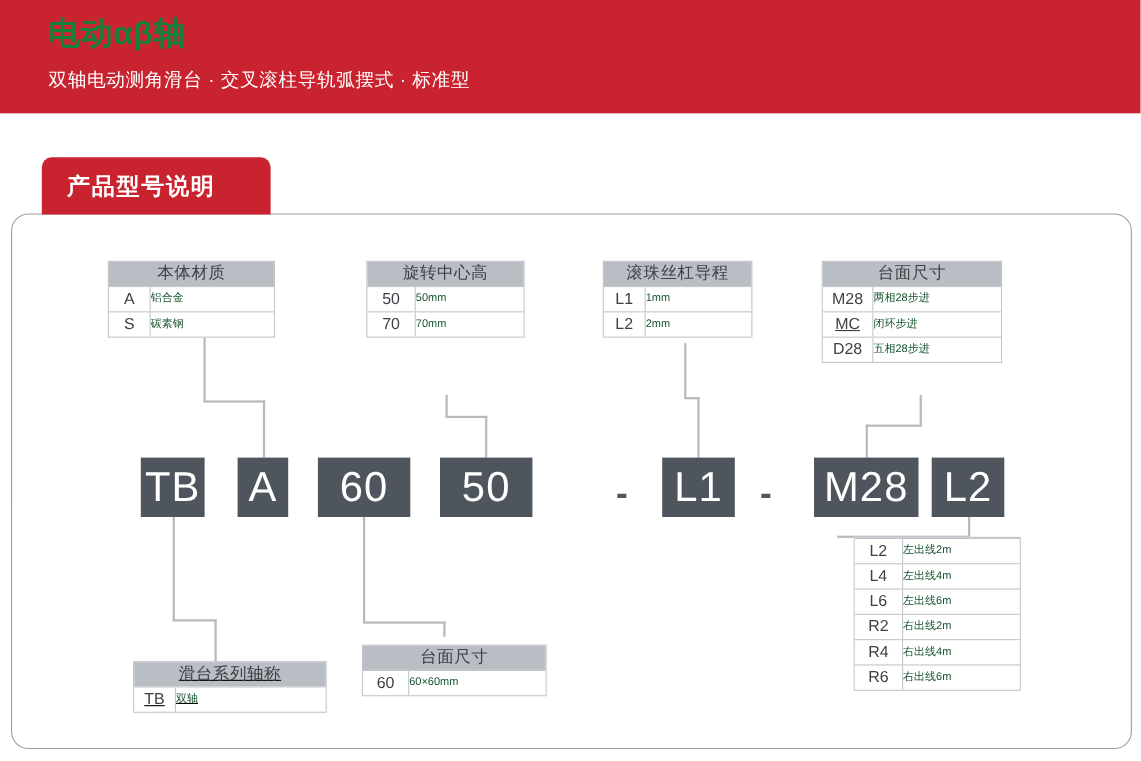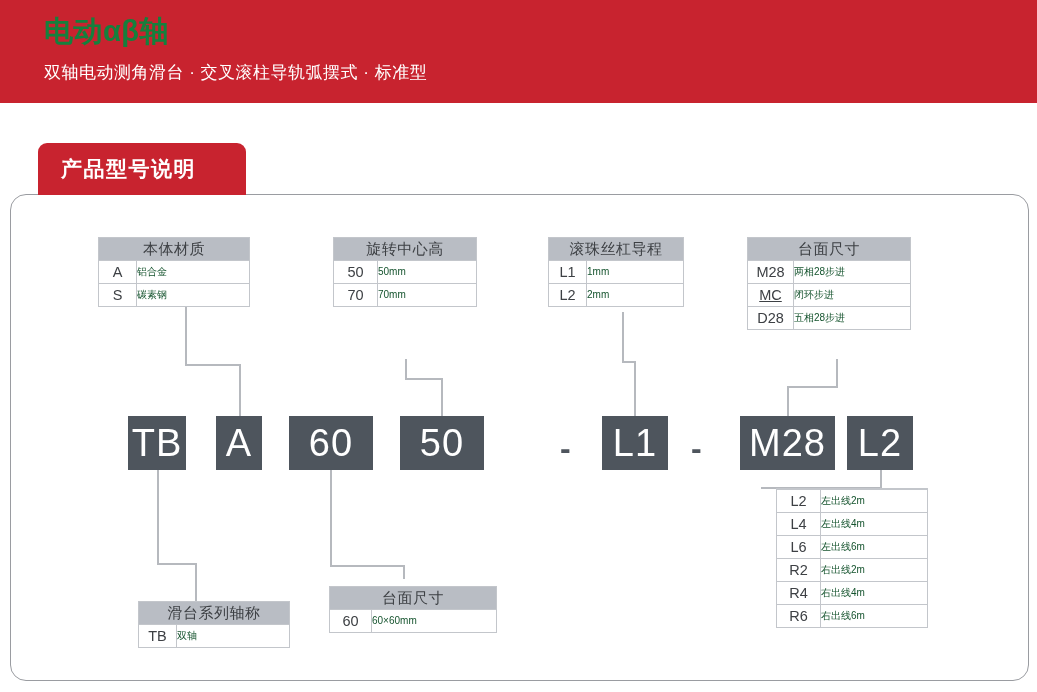--- a/index.html
+++ b/index.html
@@ -290,19 +290,19 @@
 </div>
 
 <div class="spec-table" style="left:329px; top:586px; width:168px;">
   <div class="spec-head">台面尺寸</div>
   <div class="spec-row">
     <div class="spec-code" style="width:42px;">60</div>
     <div class="spec-desc">60×60mm</div>
   </div>
 </div>
 
-<div class="spec-table" style="left:138px; top:601px; width:152px;">
+<div class="spec-table" style="left:121px; top:601px; width:176px;text-decoration:underline;">
   <div class="spec-head">滑台系列轴称</div>
   <div class="spec-row">
     <div class="spec-code" style="width:38px;">TB</div>
     <div class="spec-desc">双轴</div>
   </div>
 </div>
 
 </body></html>

